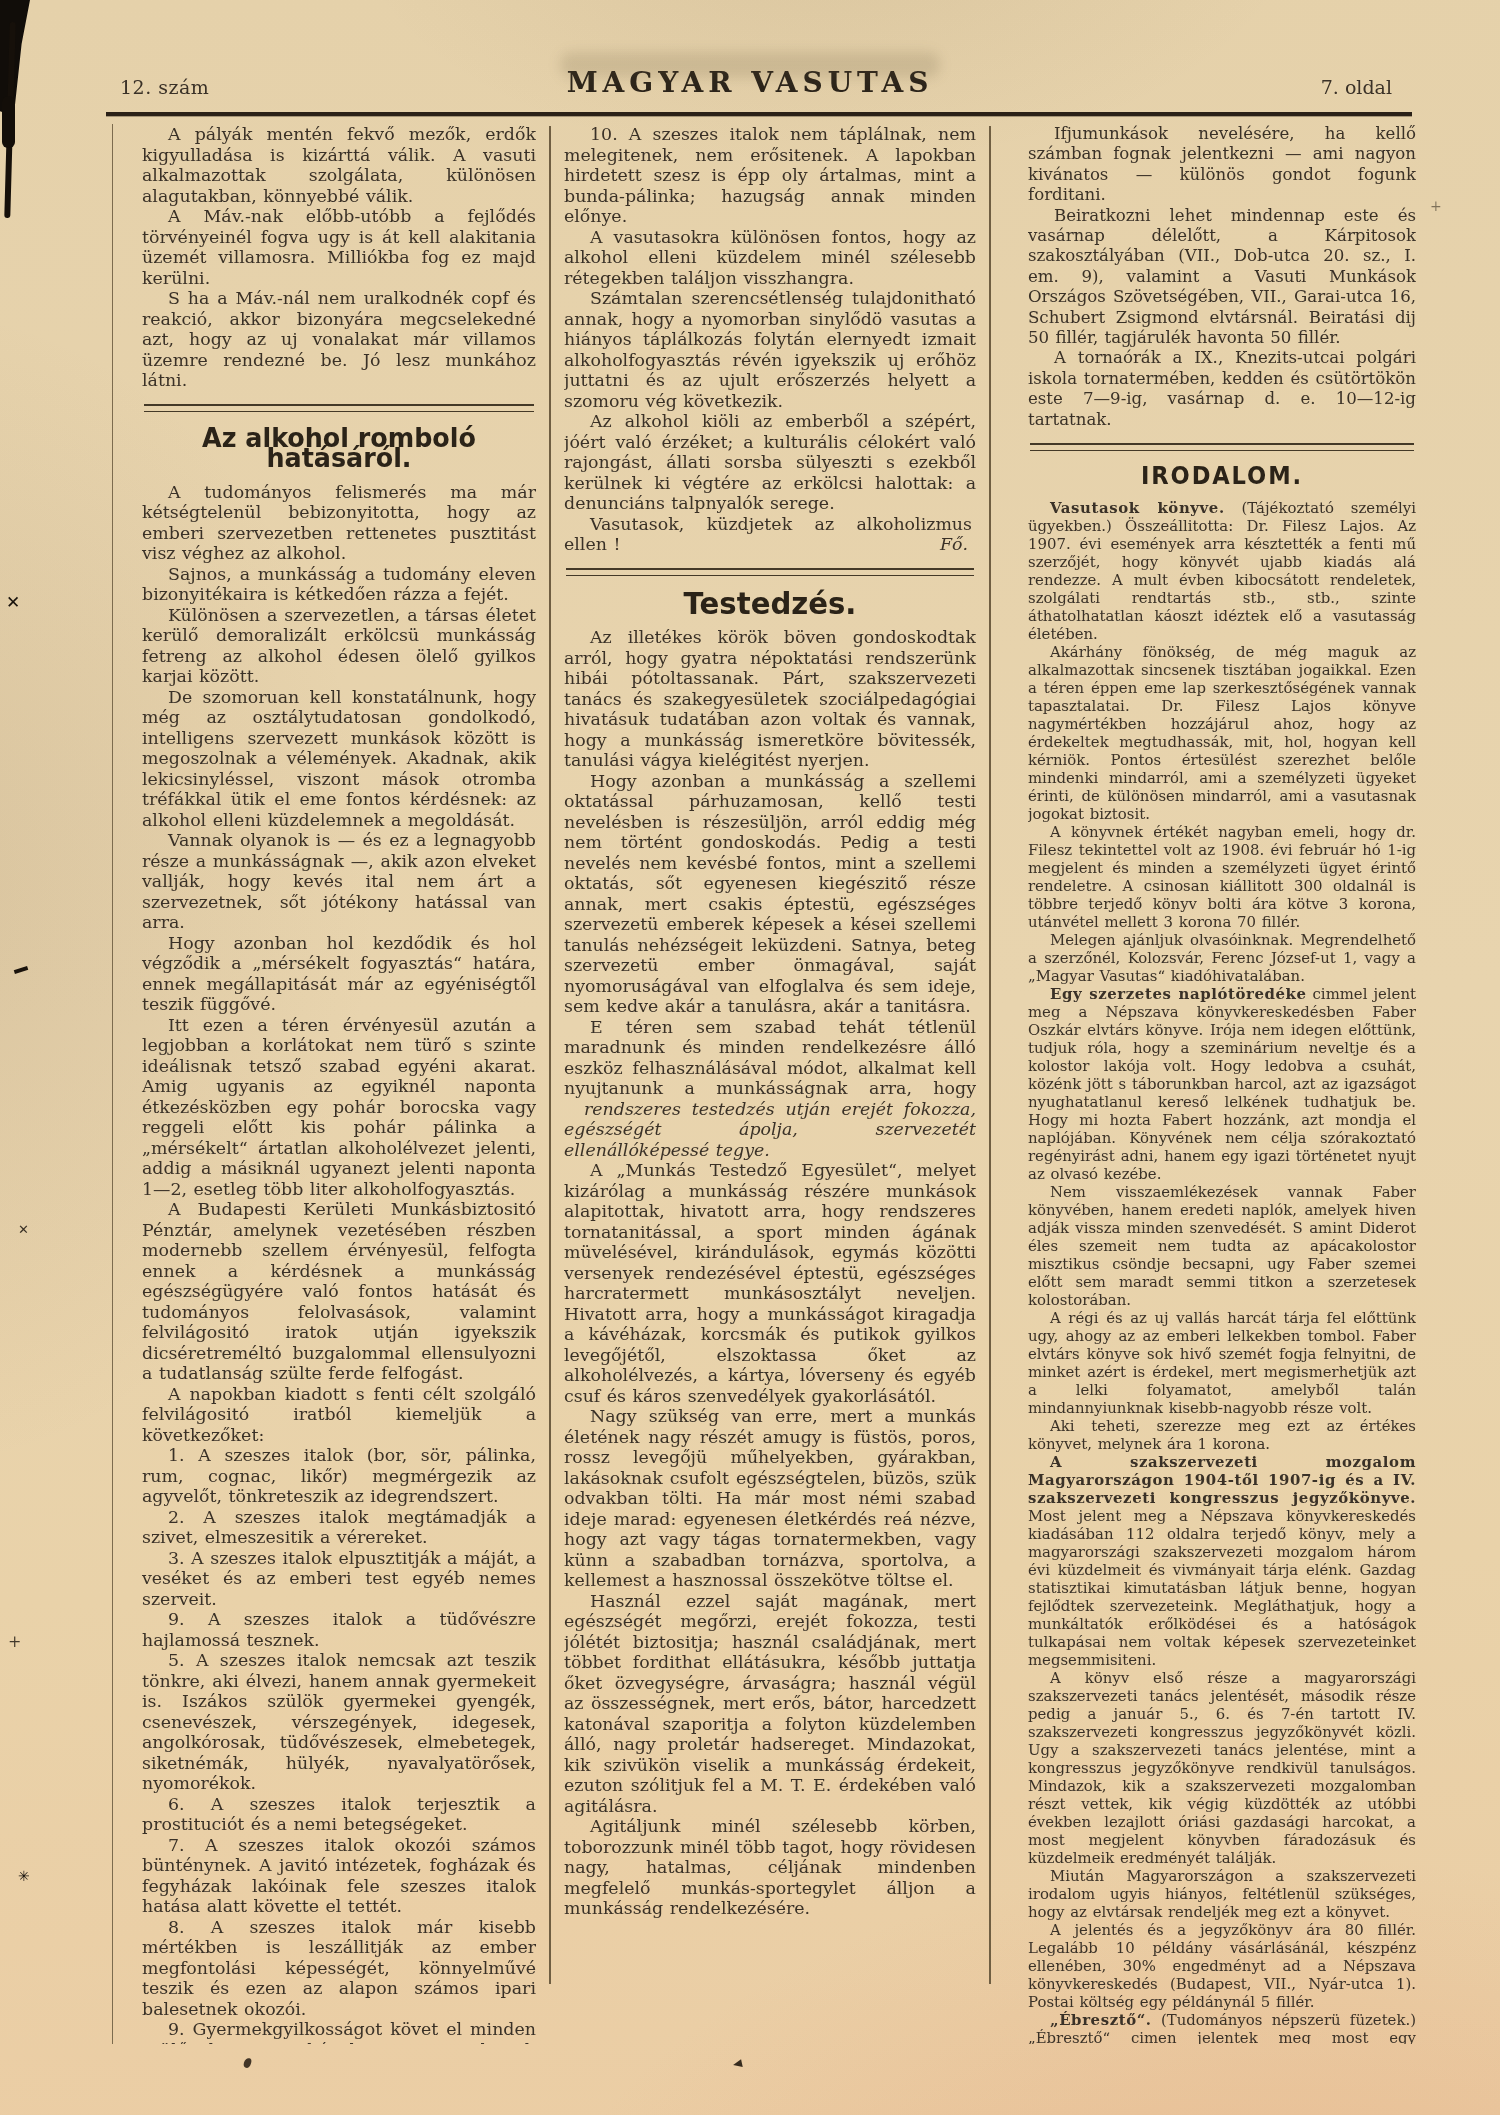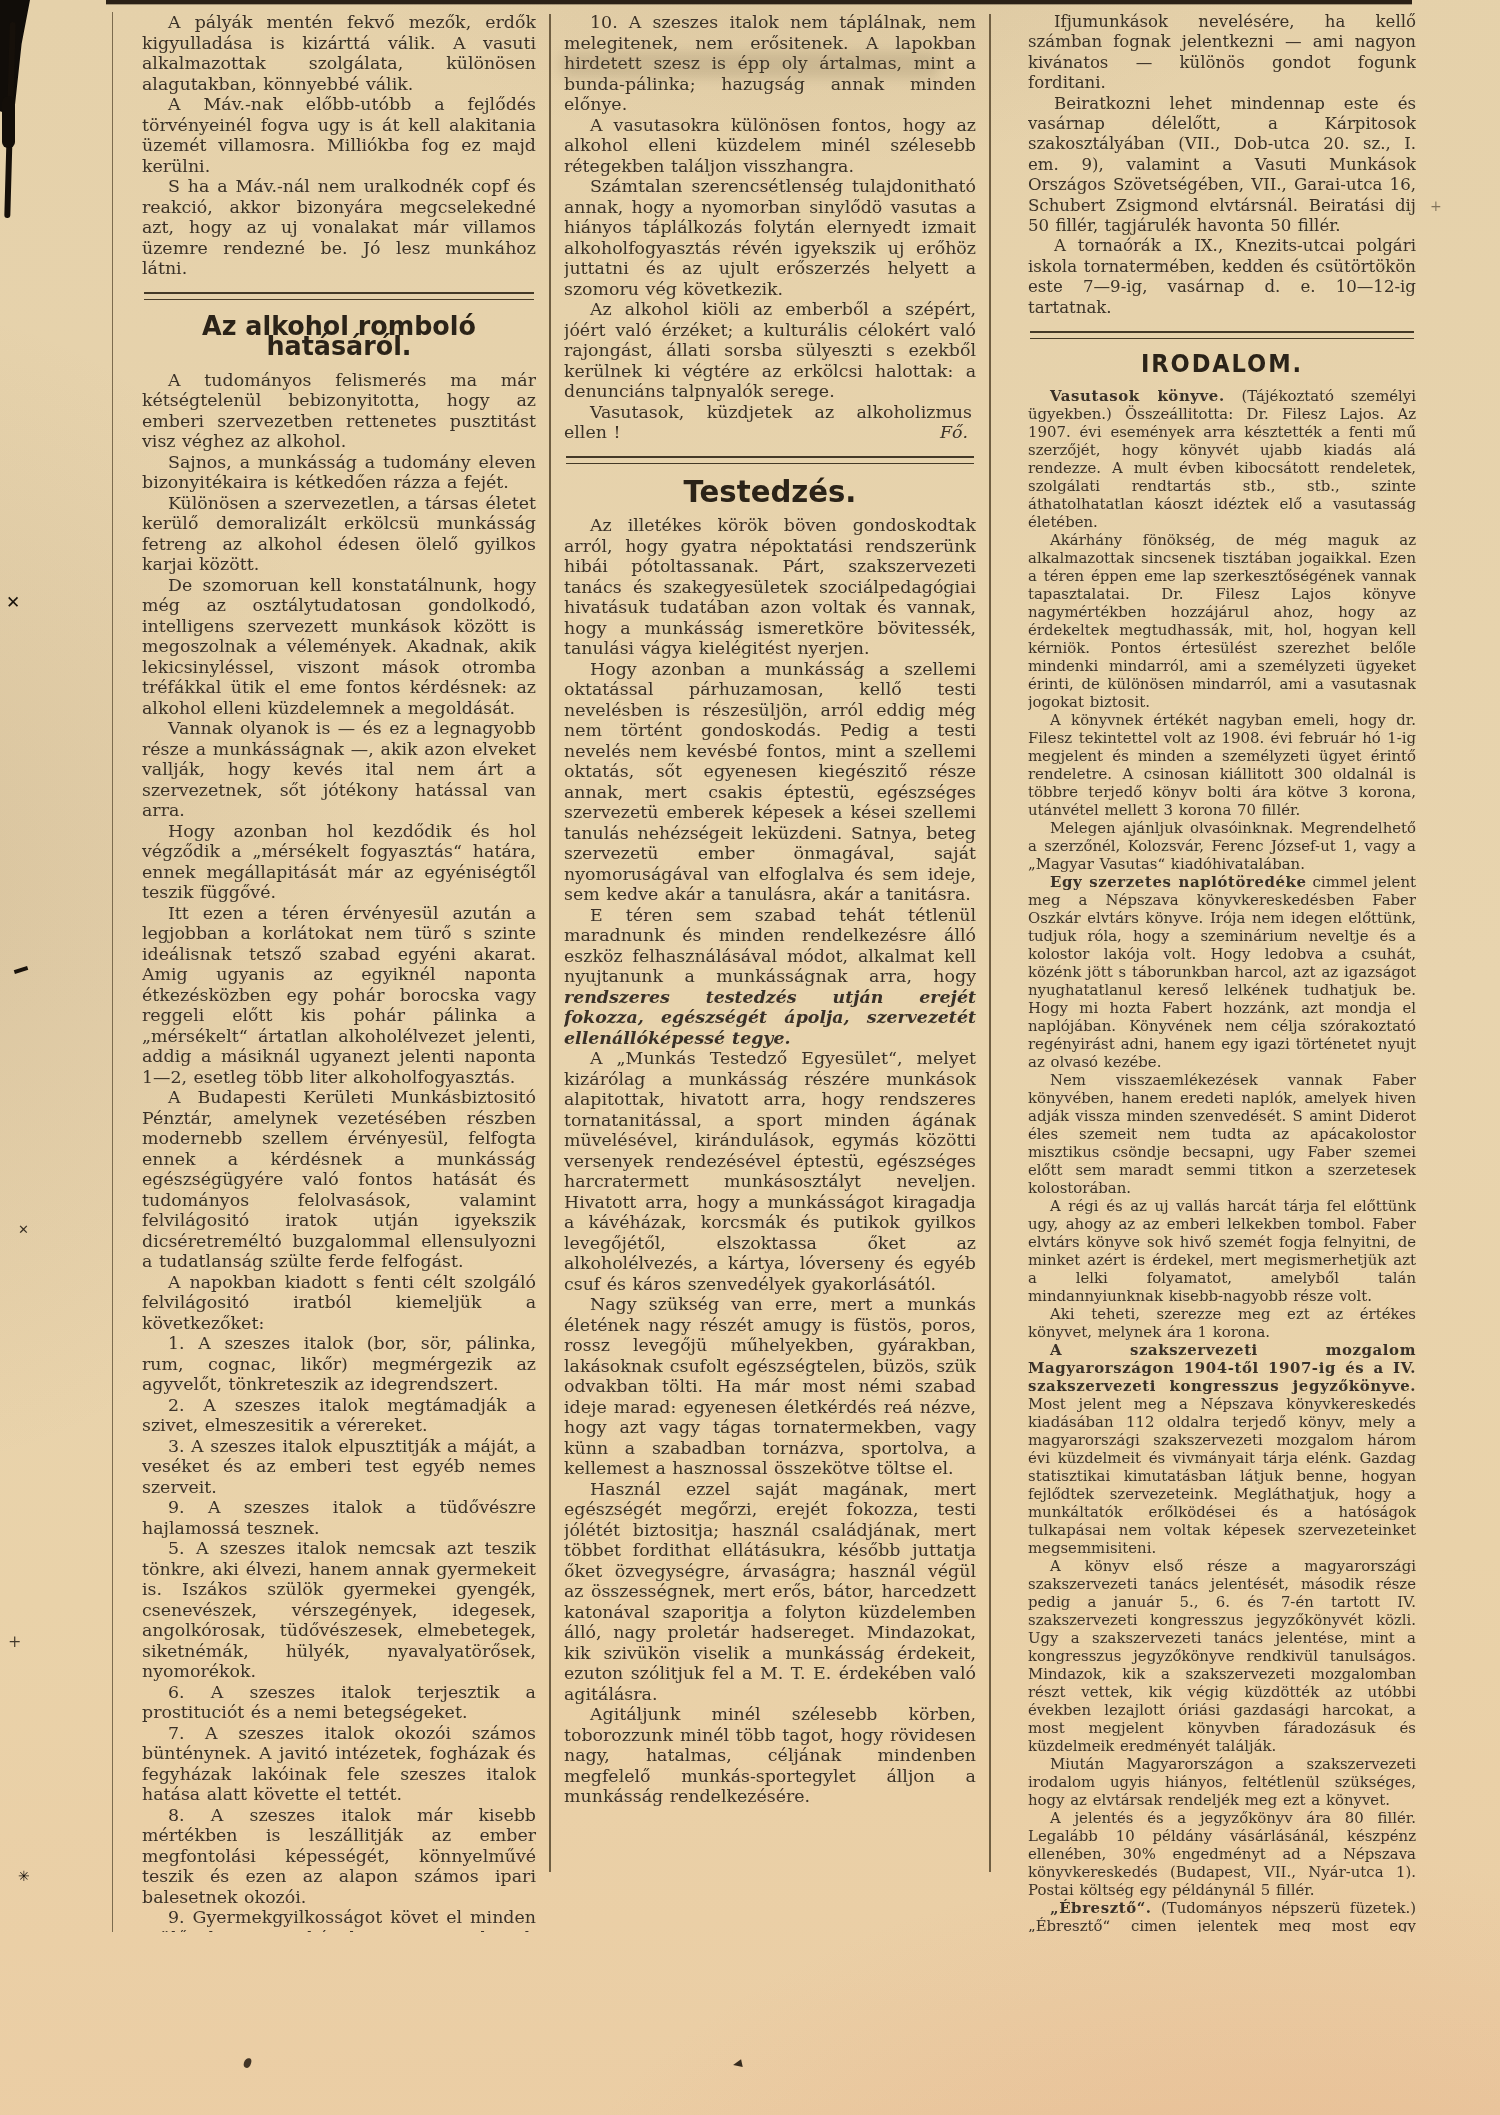--- a/index.html
+++ b/index.html
@@ -26,21 +26,21 @@
   .col{overflow:hidden;}
   .c1{width:394px; border-left:1.5px solid #7c6b4e; padding-left:29px;}
   .c2{width:412px;}
   .c3{flex:1;margin-left:24px;}
   .colrule{width:2px; background:#6f5e42; margin:2px 13px 60px 13px;}
   .c1,.c2{font-size:17.4px; line-height:20.5px;}
   .c3{font-size:16.6px; line-height:20.4px;}
   .para{margin:0; text-align:justify; text-indent:26px; word-spacing:1px;}
   .sm{font-size:14.9px; line-height:18px; text-indent:22px;}
   .lead{font-weight:bold; letter-spacing:.6px;}
-  .para i{font-weight:bold;}
+  .para i{font-weight:normal;margin-left:20px;}
   .double-rule{height:5px; border-top:2px solid #443927; border-bottom:1px solid #443927;
                margin:13px 2px 0 2px;}
   .article-heading{text-align:center; font-family:"DejaVu Sans", sans-serif; font-weight:bold;
                    color:#2b2318; transform:scaleX(.94); transform-origin:50% 50%;}
   .h2{font-size:27px; margin:16px 0 13px; letter-spacing:0;}
   .h2b{font-size:31px; margin:17px 0 14px;}
   .h3{font-size:24px; margin:15px 0 12px; letter-spacing:2px;}
   .sig-line{position:relative; padding-right:4px;}
   .sig{position:absolute; right:8px; bottom:0; font-style:italic; font-weight:normal;}
   
@@ -59,20 +59,25 @@
   .m-arrow{left:733px; top:2060px; width:0; height:0; border-left:9px solid #221910; border-top:4px solid transparent; border-bottom:4px solid transparent; transform:rotate(168deg); opacity:.9;}
   .m-plusr{left:1430px; top:198px; font-size:14px; opacity:.5;}
   .ghost{left:560px; top:52px; width:380px; height:26px; border-radius:12px;
          background:rgba(95,78,52,.16); filter:blur(6px);}
 </style>
 </head>
 <body>
 
 <div class="page">
 
+  <div class="hdr">
+    <span class="issue">12. szám</span>
+    <h1 class="mast">MAGYAR VASUTAS</h1>
+    <span class="pageno">7. oldal</span>
+  </div>
   <div class="hrule"></div>
 
   <main class="cols">
     <section class="col c1" id="col-0">
         <p class="para"><span>A pályák mentén fekvő mezők, erdők kigyulladása is kizárttá válik. A vasuti alkalmazottak szolgálata, különösen alagutakban, könnyebbé válik.</span></p>
         <p class="para"><span>A Máv.-nak előbb-utóbb a fejlődés törvényeinél fogva ugy is át kell alakitania üzemét villamosra. Milliókba fog ez majd kerülni.</span></p>
         <p class="para"><span>S ha a Máv.-nál nem uralkodnék copf és reakció, akkor bizonyára megcselekedné azt, hogy az uj vonalakat már villamos üzemre rendezné be. Jó lesz munkához látni.</span></p>
         <div class="double-rule"></div>
         <div class="article-heading h2">Az alkohol romboló hatásáról.</div>
         <p class="para"><span>A tudományos felismerés ma már kétségtelenül bebizonyitotta, hogy az emberi szervezetben rettenetes pusztitást visz véghez az alkohol.</span></p>

